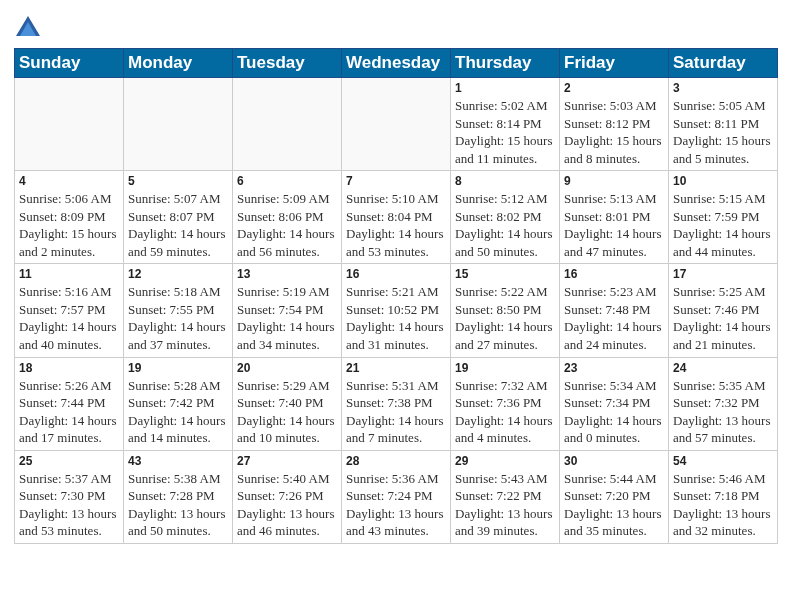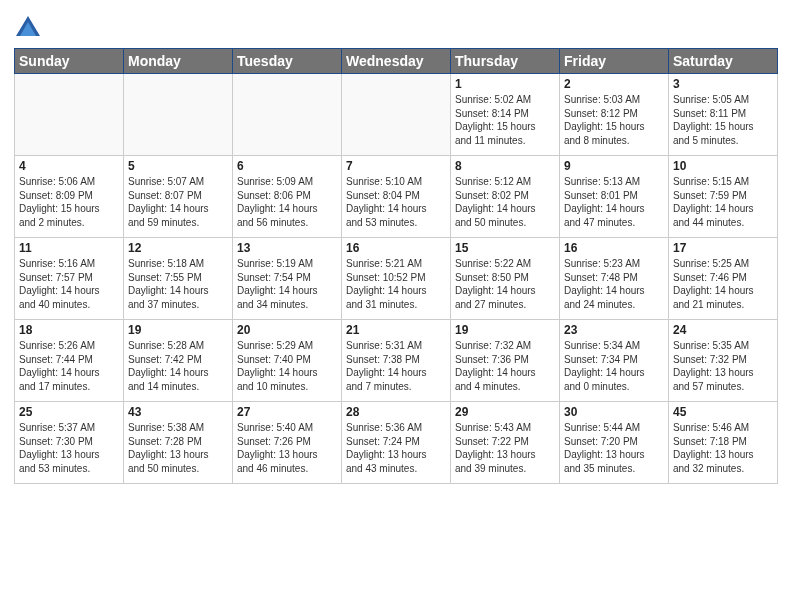--- a/index.html
+++ b/index.html
@@ -58,23 +58,23 @@
     .location {
       font-size: 14px;
       color: #444;
     }
     .calendar {
       width: 100%;
       border-collapse: collapse;
       border: 1px solid #ccc;
     }
     .calendar th {
-      background: #737373;
+      background: #0369a1;
       color: #fff;
-      font-size: 14px;
+      font-size: 17px;
       font-weight: bold;
       padding: 4px 4px;
       text-align: left;
       border: 1px solid #1e4a8a;
     }
     .calendar td {
       width: calc(100% / 7);
       vertical-align: top;
       border: 1px solid #ccc;
       padding: 3px 4px;
@@ -87,23 +87,24 @@
       background: #f9f9f9;
     }
     .day-number {
       font-size: 12px;
       font-weight: bold;
       color: #222;
       display: block;
       margin-bottom: 2px;
     }
     .day-info {
-      font-size: 10px;
+      font-size: 13px;
       color: #333;
       line-height: 1.35;
+      font-family: Liberation Serif, serif;
     }
   </style>
 </head>
 <body>
 
 <div class="page">
   <div class="header">
     <div class="logo">
       <svg class="logo-icon" viewBox="0 0 28 28">
         <polygon points="14,2 26,22 2,22" fill="#2a5fa5"></polygon>
@@ -350,21 +351,21 @@
 and 39 minutes.</div>
           </td>
           <td>
             <span class="day-number">30</span>
             <div class="day-info">Sunrise: 5:44 AM
 Sunset: 7:20 PM
 Daylight: 13 hours
 and 35 minutes.</div>
           </td>
           <td>
-            <span class="day-number">45</span>
+            <span class="day-number">54</span>
             <div class="day-info">Sunrise: 5:46 AM
 Sunset: 7:18 PM
 Daylight: 13 hours
 and 32 minutes.</div>
           </td>
         </tr>
       </tbody>
   </table>
 </div>
 

